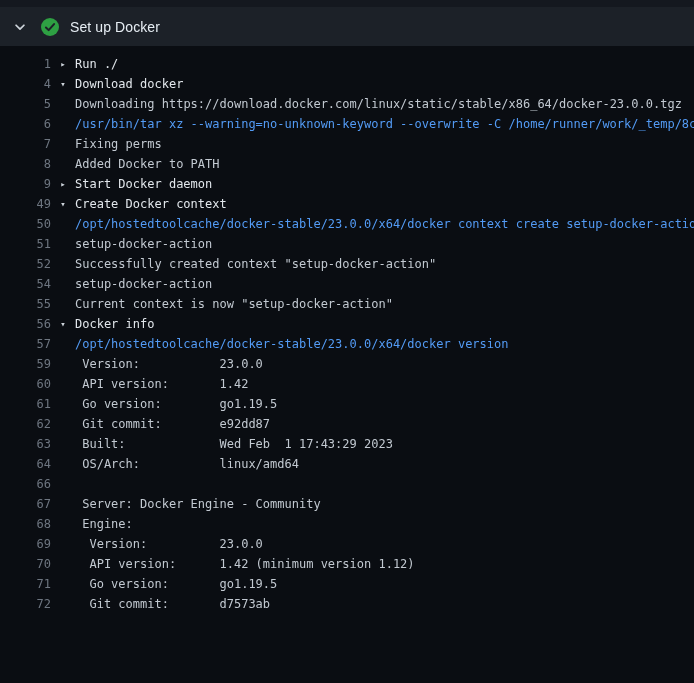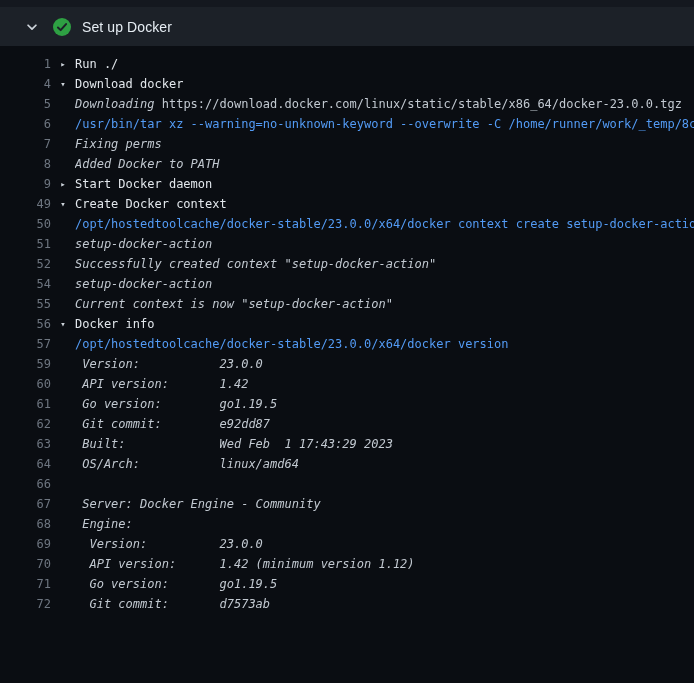--- a/index.html
+++ b/index.html
@@ -18,21 +18,21 @@
   body { background: var(--log-bg); font-family: "Liberation Sans", sans-serif; }
 
   .app { width: 694px; height: 683px; display: flex; flex-direction: column; overflow: hidden; }
 
   .top-strip { height: 7px; background: var(--page-bg); flex: none; }
 
   .step-header {
     height: 39px; flex: none;
     background: var(--header-bg);
     display: flex; align-items: center;
-    padding-left: 24px;
+    padding-left: 12px;
     cursor: pointer;
   }
   .chev { width: 16px; height: 16px; display: flex; align-items: center; justify-content: center; flex: none; }
   .status { width: 18px; height: 18px; margin-left: 13px; flex: none; display: flex; align-items: center; justify-content: center; }
   .title {
     margin-left: 11px;
     color: var(--title-color);
     font-size: 14px;
     font-weight: 400;
     letter-spacing: 0.1px;
@@ -55,21 +55,21 @@
     user-select: none;
   }
   .arrow {
     flex: 0 0 24px;
     text-align: center;
     font-size: 9px;
     color: #cdd4db;
     line-height: 20px;
   }
   .line-text { white-space: pre; overflow: hidden; }
-  .seg-plain { color: var(--text-plain); font-style: italic; }
+  .seg-plain { color: var(--text-plain); }
   .seg-group { color: var(--text-group); }
   .seg-command { color: var(--command-blue); }
   .seg-link { color: var(--text-plain); cursor: pointer; }
 </style>
 </head>
 <body>
 
 <div class="app">
   <div class="top-strip"></div>
 

